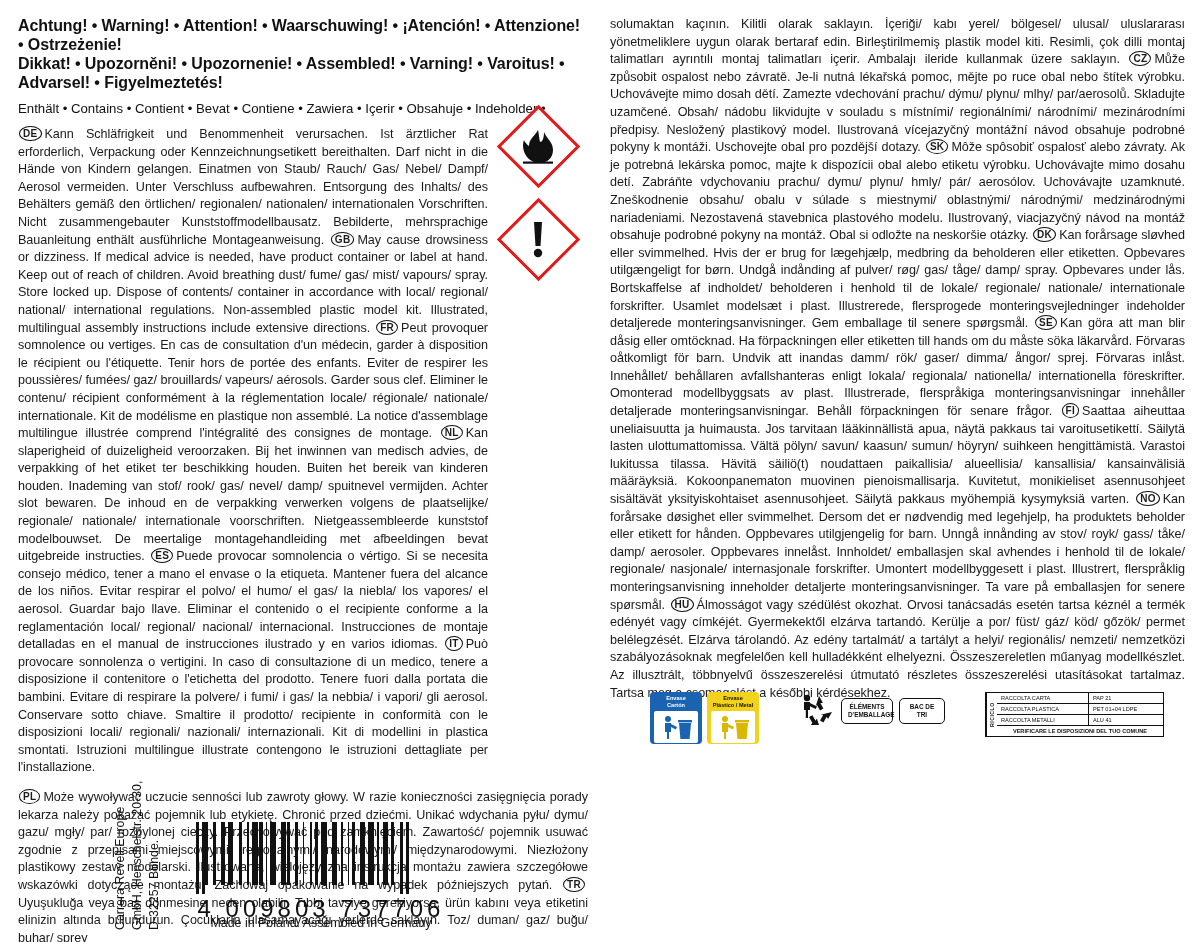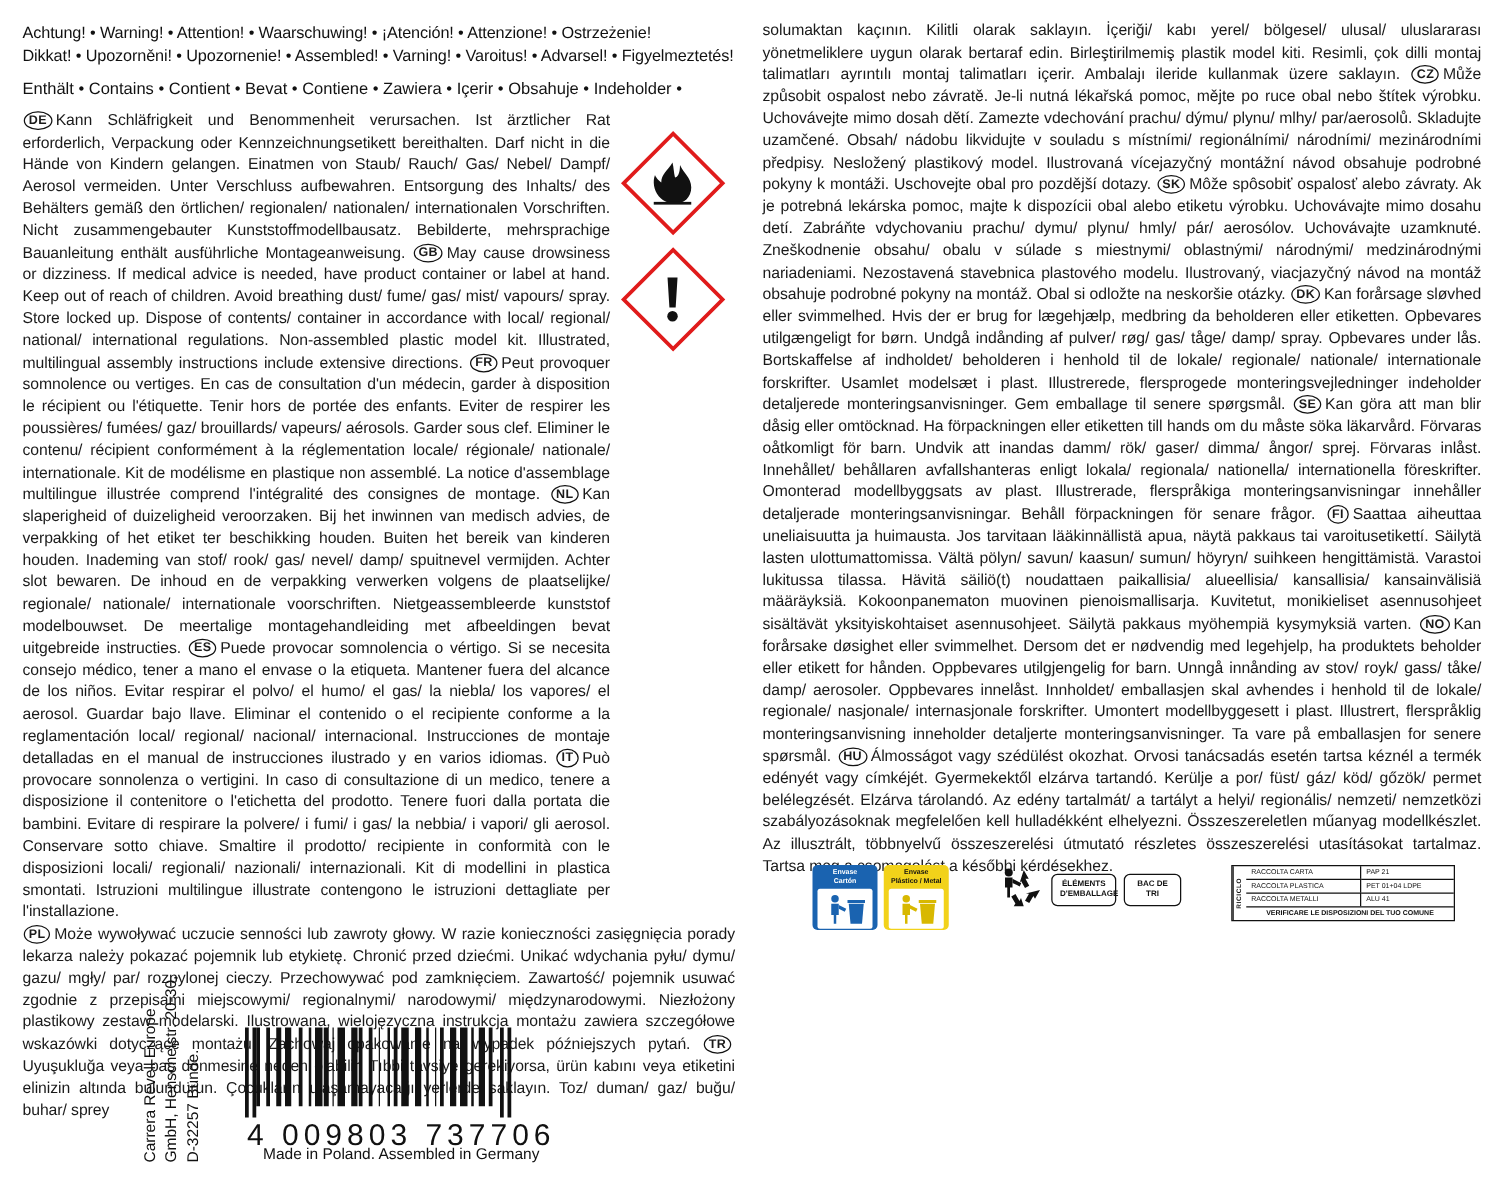--- a/index.html
+++ b/index.html
@@ -23,22 +23,22 @@
     width: 570px;
   }
   .col-right {
     position: absolute;
     left: 610px; top: 16px;
     width: 575px;
   }
 
   
   .warn-line {
-    font-weight: normal;
-    font-size: 13px;
+    font-weight: bold;
+    font-size: 16px;
     line-height: 19px;
     letter-spacing: -0.1px;
   }
   .contains-block {
     margin-top: 7px;
     font-size: 13.2px;
     line-height: 19px;
   }
 
   
@@ -230,21 +230,21 @@
   <div class="col-left">
 
     <div class="warn-line">Achtung! • Warning! • Attention! • Waarschuwing! • ¡Atención! • Attenzione! • Ostrzeżenie!</div>
     <div class="warn-line">Dikkat! • Upozorněni! • Upozornenie! • Assembled! • Varning! • Varoitus! • Advarsel! • Figyelmeztetés!</div>
 
     <div class="contains-block">
       <div>Enthält • Contains • Contient • Bevat • Contiene • Zawiera • Içerir • Obsahuje • Indeholder •</div>
     </div>
 
     <div class="body-text body-left">
-      <p style="margin:0 0 0 0;">
+      <p style="margin:0 0 12px 0;">
         <span class="flag">DE</span><span>Kann Schläfrigkeit und Benommenheit verursachen. Ist ärztlicher Rat erforderlich, Verpackung oder Kennzeichnungsetikett bereithalten. Darf nicht in die Hände von Kindern gelangen. Einatmen von Staub/ Rauch/ Gas/ Nebel/ Dampf/ Aerosol vermeiden. Unter Verschluss aufbewahren. Entsorgung des Inhalts/ des Behälters gemäß den örtlichen/ regionalen/ nationalen/ internationalen Vorschriften. Nicht zusammengebauter Kunststoffmodellbausatz. Bebilderte, mehrsprachige Bauanleitung enthält ausführliche Montageanweisung.</span>
         <span class="flag">GB</span><span>May cause drowsiness or dizziness. If medical advice is needed, have product container or label at hand. Keep out of reach of children. Avoid breathing dust/ fume/ gas/ mist/ vapours/ spray. Store locked up. Dispose of contents/ container in accordance with local/ regional/ national/ international regulations. Non-assembled plastic model kit. Illustrated, multilingual assembly instructions include extensive directions.</span>
         <span class="flag">FR</span><span>Peut provoquer somnolence ou vertiges. En cas de consultation d'un médecin, garder à disposition le récipient ou l'étiquette. Tenir hors de portée des enfants. Eviter de respirer les poussières/ fumées/ gaz/ brouillards/ vapeurs/ aérosols. Garder sous clef. Eliminer le contenu/ récipient conformément à la réglementation locale/ régionale/ nationale/ internationale. Kit de modélisme en plastique non assemblé. La notice d'assemblage multilingue illustrée comprend l'intégralité des consignes de montage.</span>
         <span class="flag">NL</span><span>Kan slaperigheid of duizeligheid veroorzaken. Bij het inwinnen van medisch advies, de verpakking of het etiket ter beschikking houden. Buiten het bereik van kinderen houden. Inademing van stof/ rook/ gas/ nevel/ damp/ spuitnevel vermijden. Achter slot bewaren. De inhoud en de verpakking verwerken volgens de plaatselijke/ regionale/ nationale/ internationale voorschriften. Nietgeassembleerde kunststof modelbouwset. De meertalige montagehandleiding met afbeeldingen bevat uitgebreide instructies.</span>
         <span class="flag">ES</span><span>Puede provocar somnolencia o vértigo. Si se necesita consejo médico, tener a mano el envase o la etiqueta. Mantener fuera del alcance de los niños. Evitar respirar el polvo/ el humo/ el gas/ la niebla/ los vapores/ el aerosol. Guardar bajo llave. Eliminar el contenido o el recipiente conforme a la reglamentación local/ regional/ nacional/ internacional. Instrucciones de montaje detalladas en el manual de instrucciones ilustrado y en varios idiomas.</span>
         <span class="flag">IT</span><span>Può provocare sonnolenza o vertigini. In caso di consultazione di un medico, tenere a disposizione il contenitore o l'etichetta del prodotto. Tenere fuori dalla portata die bambini. Evitare di respirare la polvere/ i fumi/ i gas/ la nebbia/ i vapori/ gli aerosol. Conservare sotto chiave. Smaltire il prodotto/ recipiente in conformità con le disposizioni locali/ regionali/ nazionali/ internazionali. Kit di modellini in plastica smontati. Istruzioni multilingue illustrate contengono le istruzioni dettagliate per l'installazione.</span>
       </p>
     </div>
 
     <div class="body-text body-left full" style="margin-top:0;">

